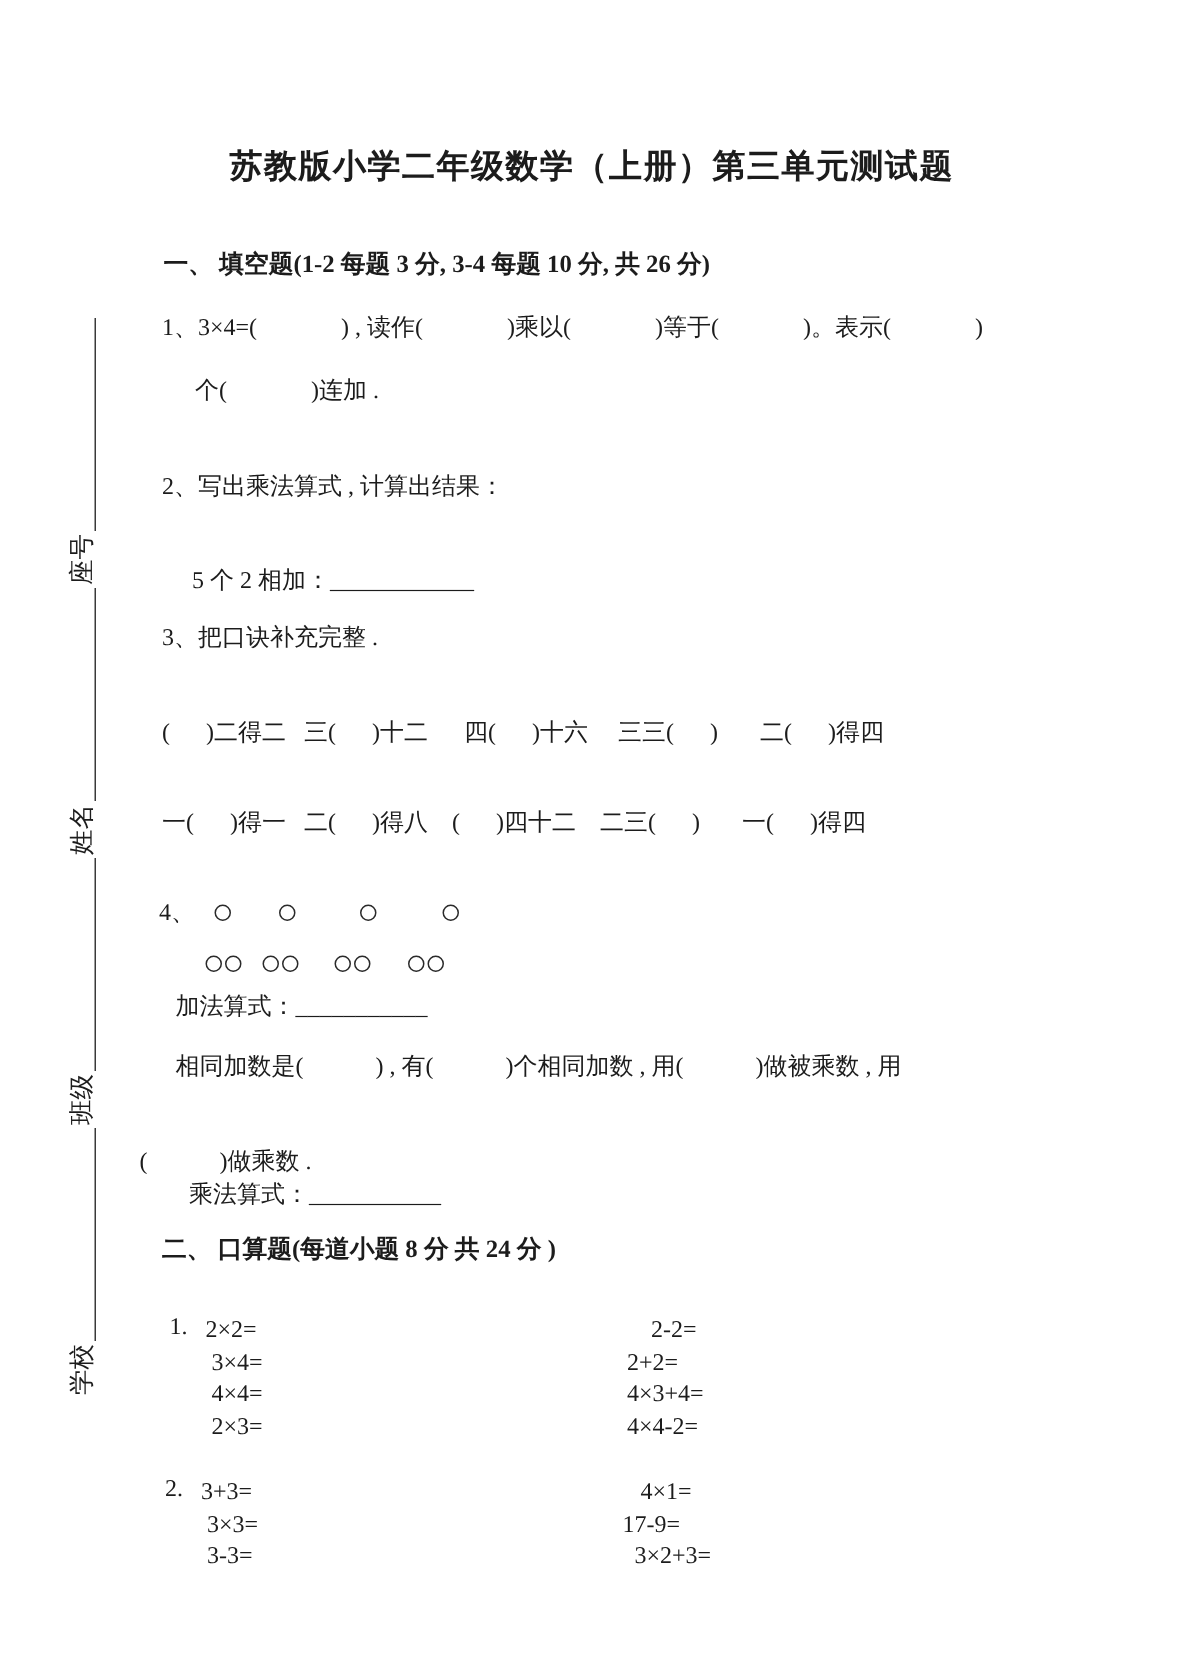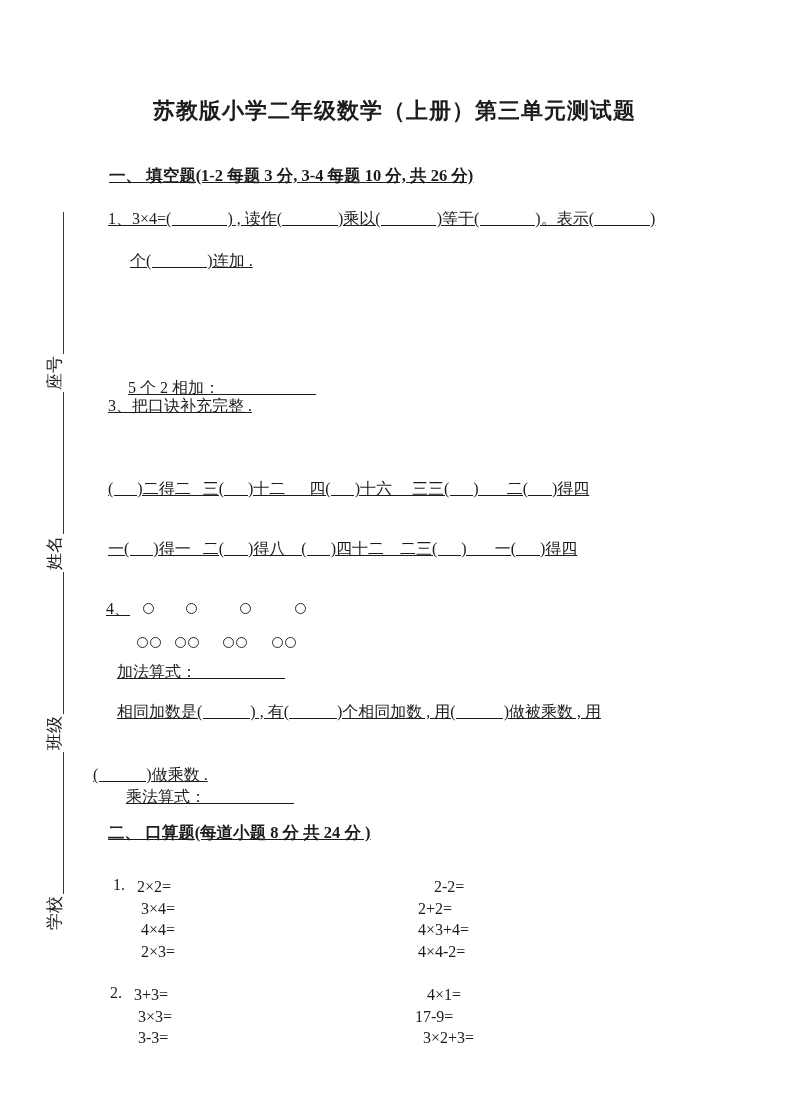--- a/index.html
+++ b/index.html
@@ -1,21 +1,21 @@
 <!DOCTYPE html>
 <html><head>
 <meta charset="utf-8">
 <style>
   html,body{margin:0;padding:0;background:#fff;}
   .page{
     position:relative;width:789px;height:1118px;background:#ffffff;
     font-family:"Liberation Serif","DejaVu Serif",serif;
     color:#1c1c1c;overflow:hidden;
   }
-  .abs{position:absolute;white-space:pre;font-size:16px;line-height:1.25;text-decoration:underline;}
+  .abs{position:absolute;white-space:pre;font-size:16px;line-height:1.25;}
   .title{
     position:absolute;top:96px;left:0;width:789px;text-align:center;
     font-size:22px;font-weight:bold;letter-spacing:1px;white-space:pre;
   }
   .sec-head{font-weight:bold;font-size:16.5px;}
   
   .sidebar{
     position:absolute;left:36px;top:930px;width:720px;height:32px;
     transform:rotate(-90deg);transform-origin:0 0;
     display:flex;align-items:flex-end;font-size:17px;
@@ -50,23 +50,24 @@
     <span class="sb-line"></span>
   </div>
 
   <div class="title">苏教版小学二年级数学（上册）第三单元测试题</div>
 
   <div class="abs sec-head" style="left:109px;top:166px;">一、 填空题(1-2 每题 3 分, 3-4 每题 10 分, 共 26 分)</div>
 
   <div class="abs" style="left:108px;top:209px;">1、3×4=(              ) , 读作(              )乘以(              )等于(              )。表示(              )</div>
   <div class="abs" style="left:130px;top:251px;">个(              )连加 .</div>
 
+  <div class="abs" style="left:108px;top:315px;">2、写出乘法算式 , 计算出结果：</div>
   <div class="abs" style="left:128px;top:378px;">5 个 2 相加：____________</div>
 
-  <div class="abs" style="left:108px;top:396px;">3、把口诀补充完整 .</div>
+  <div class="abs" style="left:108px;top:416px;">3、把口诀补充完整 .</div>
 
   <div class="abs" style="left:108px;top:539px;">一(      )得一   二(      )得八    (      )四十二    二三(      )       一(      )得四</div>
   <div class="abs" style="left:108px;top:479px;">(      )二得二   三(      )十二      四(      )十六     三三(      )       二(      )得四</div>
 
   <div class="abs" style="left:106px;top:599px;">4、</div>
 
   <div class="cgroup" style="left:137px;top:603px;">
     <span class="circle top-circle" style="left:6px;"></span>
     <span class="pair">
         <span class="circle"></span>

